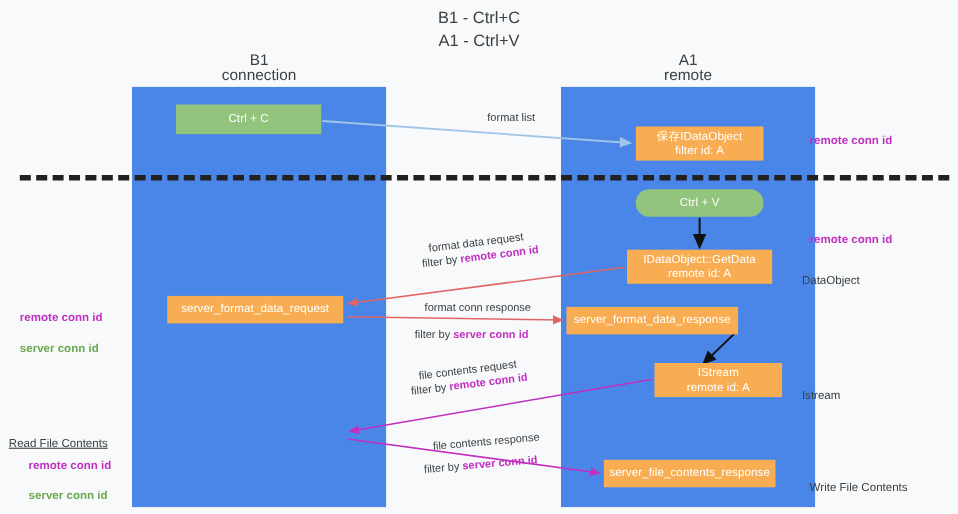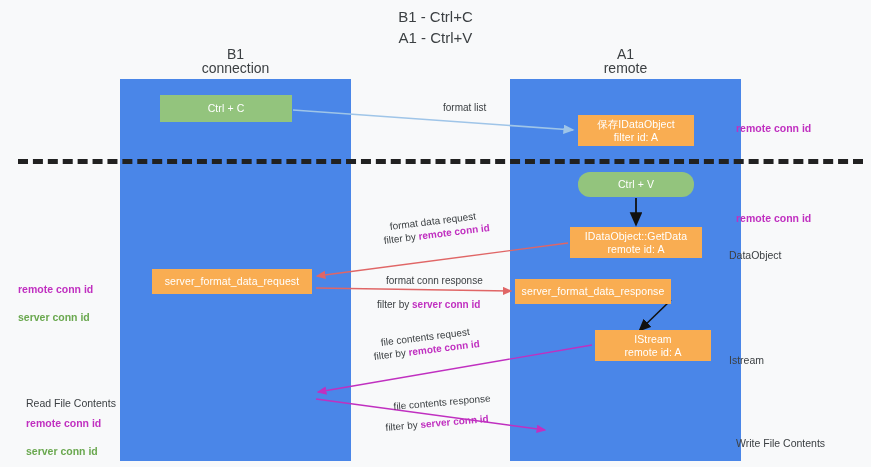--- a/index.html
+++ b/index.html
@@ -75,21 +75,21 @@
   .kv-mag{color:#c030c0;font-weight:bold;}
   .kv-grn{color:#6aa84f;font-weight:bold;}
 
   #lbl-r-top{left:736px;top:121px;}
   #lbl-r-rconn2{left:736px;top:211px;}
   #lbl-r-dataobject{left:729px;top:236px;}
   #lbl-r-istream{left:729px;top:341px;}
   #lbl-r-writefile{left:736px;top:424px;}
 
   #lbl-l-conn1{left:18px;top:268px;}
-  #lbl-l-read{left:26px;top:384px;}
+  #lbl-l-read{left:8px;top:384px;text-decoration:underline;}
   #lbl-l-conn2{left:26px;top:402px;}
 
   
   .edge-lbl{
     font-size:10px;line-height:13px;
     color:#3c4043;
     white-space:nowrap;
   }
   .edge-lbl .hl-mag{color:#c030c0;font-weight:bold;}
 
@@ -161,20 +161,21 @@
   <div class="abs node green" id="n-ctrlc">Ctrl + C</div>
   <div class="abs node orange" id="n-saveido">保存IDataObject
 filter id: A</div>
   <div class="abs node green" id="n-ctrlv">Ctrl + V</div>
   <div class="abs node orange" id="n-getdata">IDataObject::GetData
 remote id: A</div>
   <div class="abs node orange" id="n-sfdresp">server_format_data_response</div>
   <div class="abs node orange" id="n-sfdreq">server_format_data_request</div>
   <div class="abs node orange" id="n-istream">IStream
 remote id: A</div>
+  <div class="abs node orange" id="n-sfcresp">server_file_contents_response</div>
 
   <div class="abs side mag" id="lbl-r-top">remote conn id</div>
   <div class="abs side mag" id="lbl-r-rconn2">remote conn id</div>
   <div class="abs side plain" id="lbl-r-dataobject">DataObject</div>
   <div class="abs side plain" id="lbl-r-istream">Istream</div>
   <div class="abs side plain" id="lbl-r-writefile">Write File Contents</div>
 
   <div class="abs side" id="lbl-l-conn1">
     <div class="kv-mag">remote conn id</div>
     <div class="kv-grn">server conn id</div>

